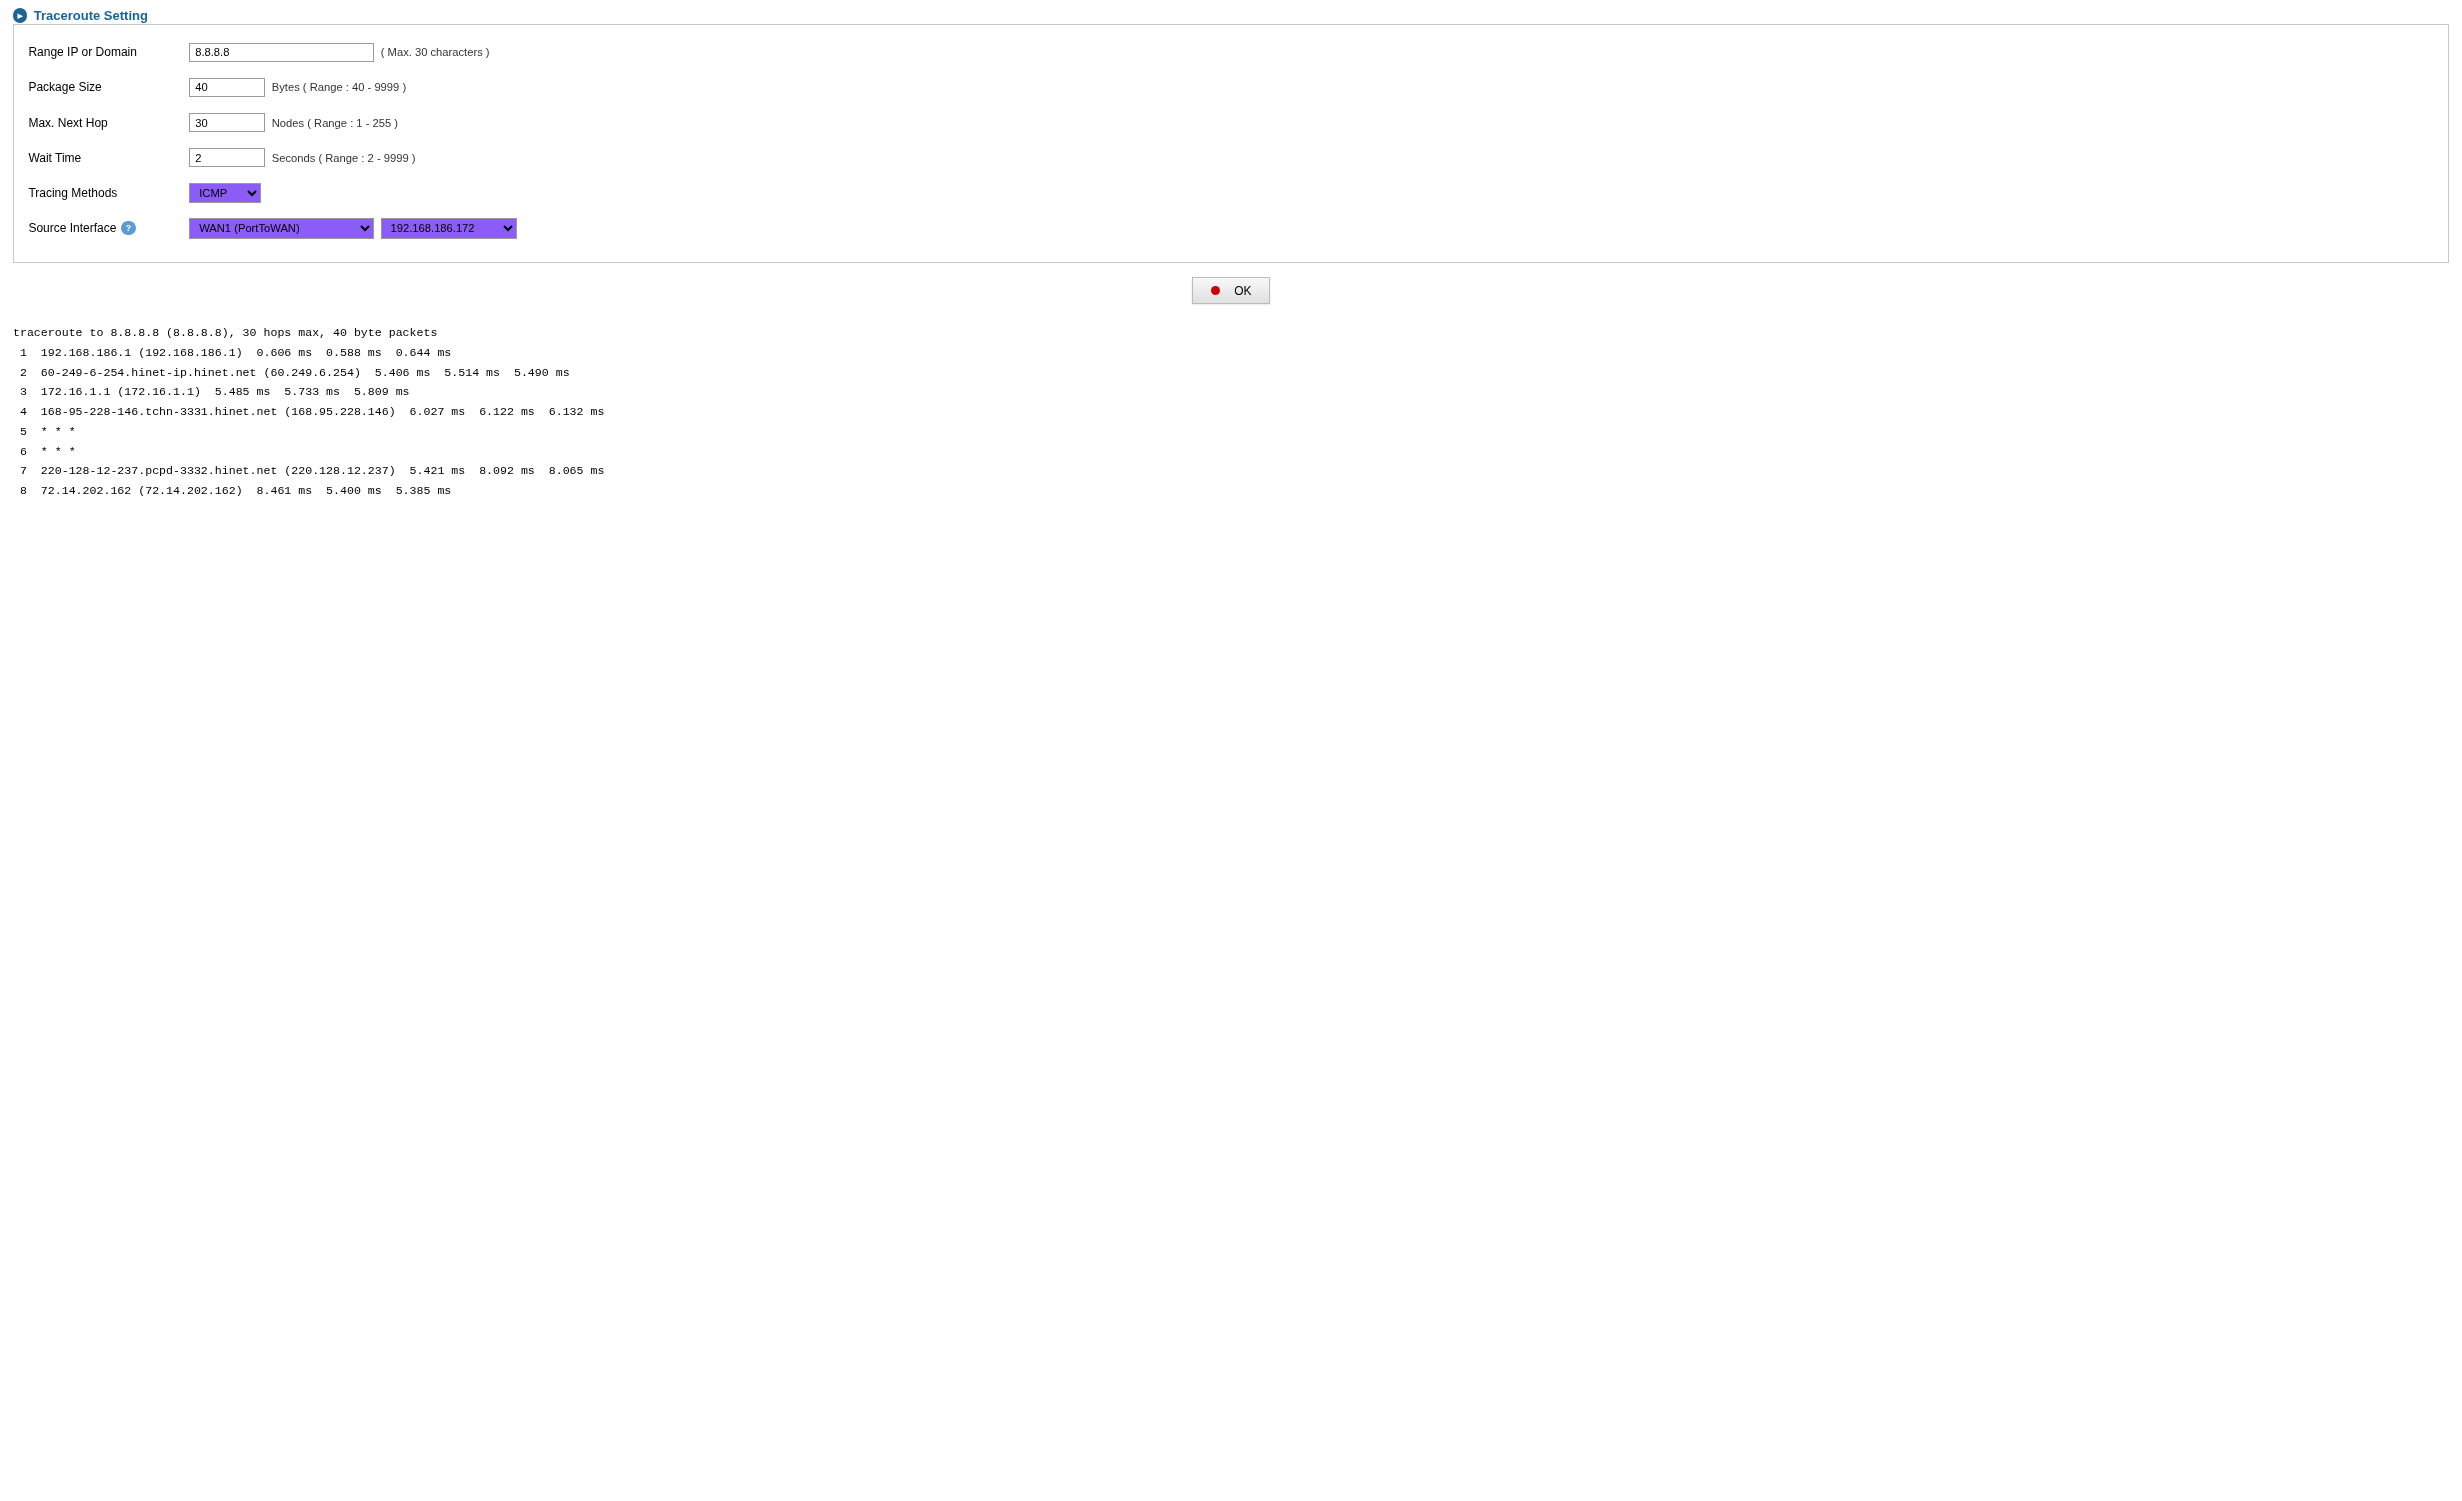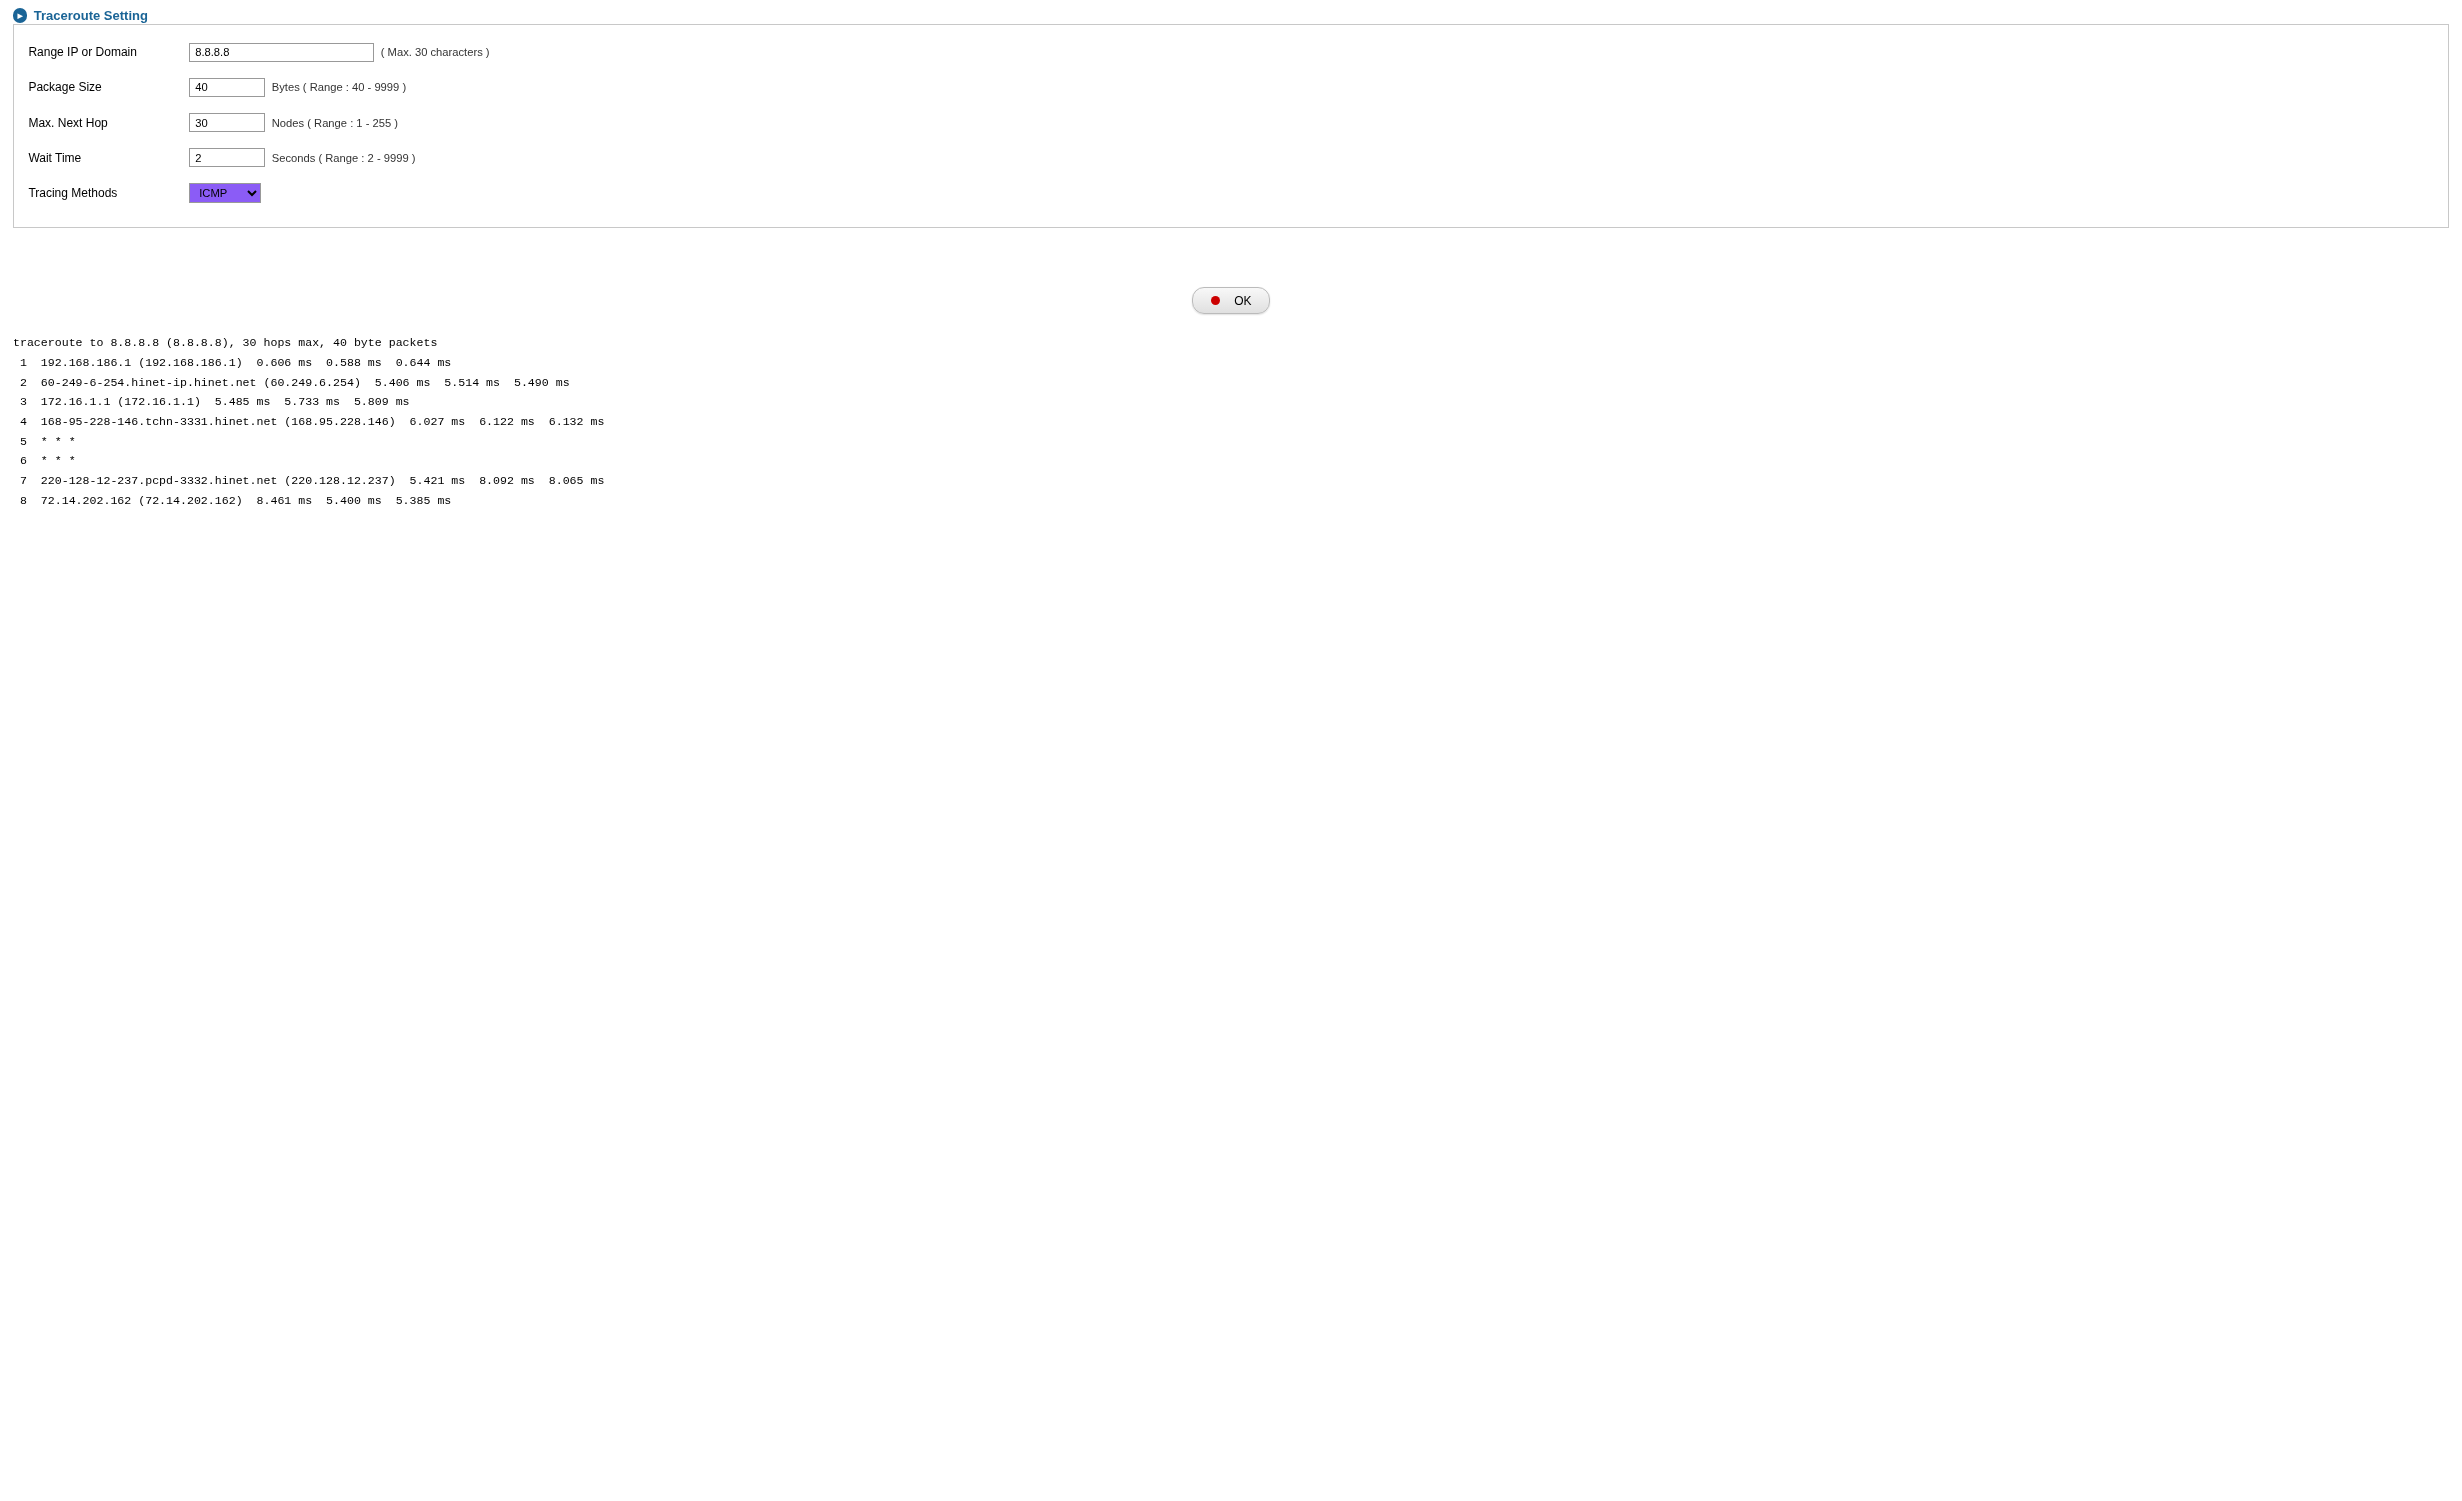--- a/index.html
+++ b/index.html
@@ -133,23 +133,22 @@
 
     .ok-button {
       display: flex;
       align-items: center;
       gap: 14px;
       background: linear-gradient(to bottom, #f8f8f8, #e0e0e0);
       border: 0.8px solid #bbb;
       padding: 5.6px 17.7px;
       font-size: 12px;
       cursor: pointer;
-      border-radius: 12px;
+      border-radius: 0;
       box-shadow: 0 0.8px 1.6px rgba(0,0,0,0.15);
-      margin-top: 45px;
     }
 
     .ok-dot {
       width: 9.6px;
       height: 9.6px;
       background: #cc0000;
       border-radius: 50%;
       flex-shrink: 0;
     }
 
@@ -217,20 +216,37 @@
     </div>
     <div class="form-control-area">
       <select class="select-method">
         <option>ICMP</option>
         <option>UDP</option>
         <option>TCP</option>
       </select>
     </div>
   </div>
 
+  <div class="form-row">
+    <div class="form-label">
+      <span>Source Interface</span>
+      <div class="help-icon">?</div>
+    </div>
+    <div class="form-control-area">
+      <select class="select-interface">
+        <option>WAN1 (PortToWAN)</option>
+        <option>WAN2</option>
+        <option>LAN</option>
+      </select>
+      <select class="select-ip">
+        <option>192.168.186.172</option>
+        <option>192.168.1.1</option>
+      </select>
+    </div>
+  </div>
 
 </div>
 
 <div class="ok-button-row">
   <button class="ok-button">
     <span class="ok-dot"></span>
     <span>OK</span>
   </button>
 </div>
 

